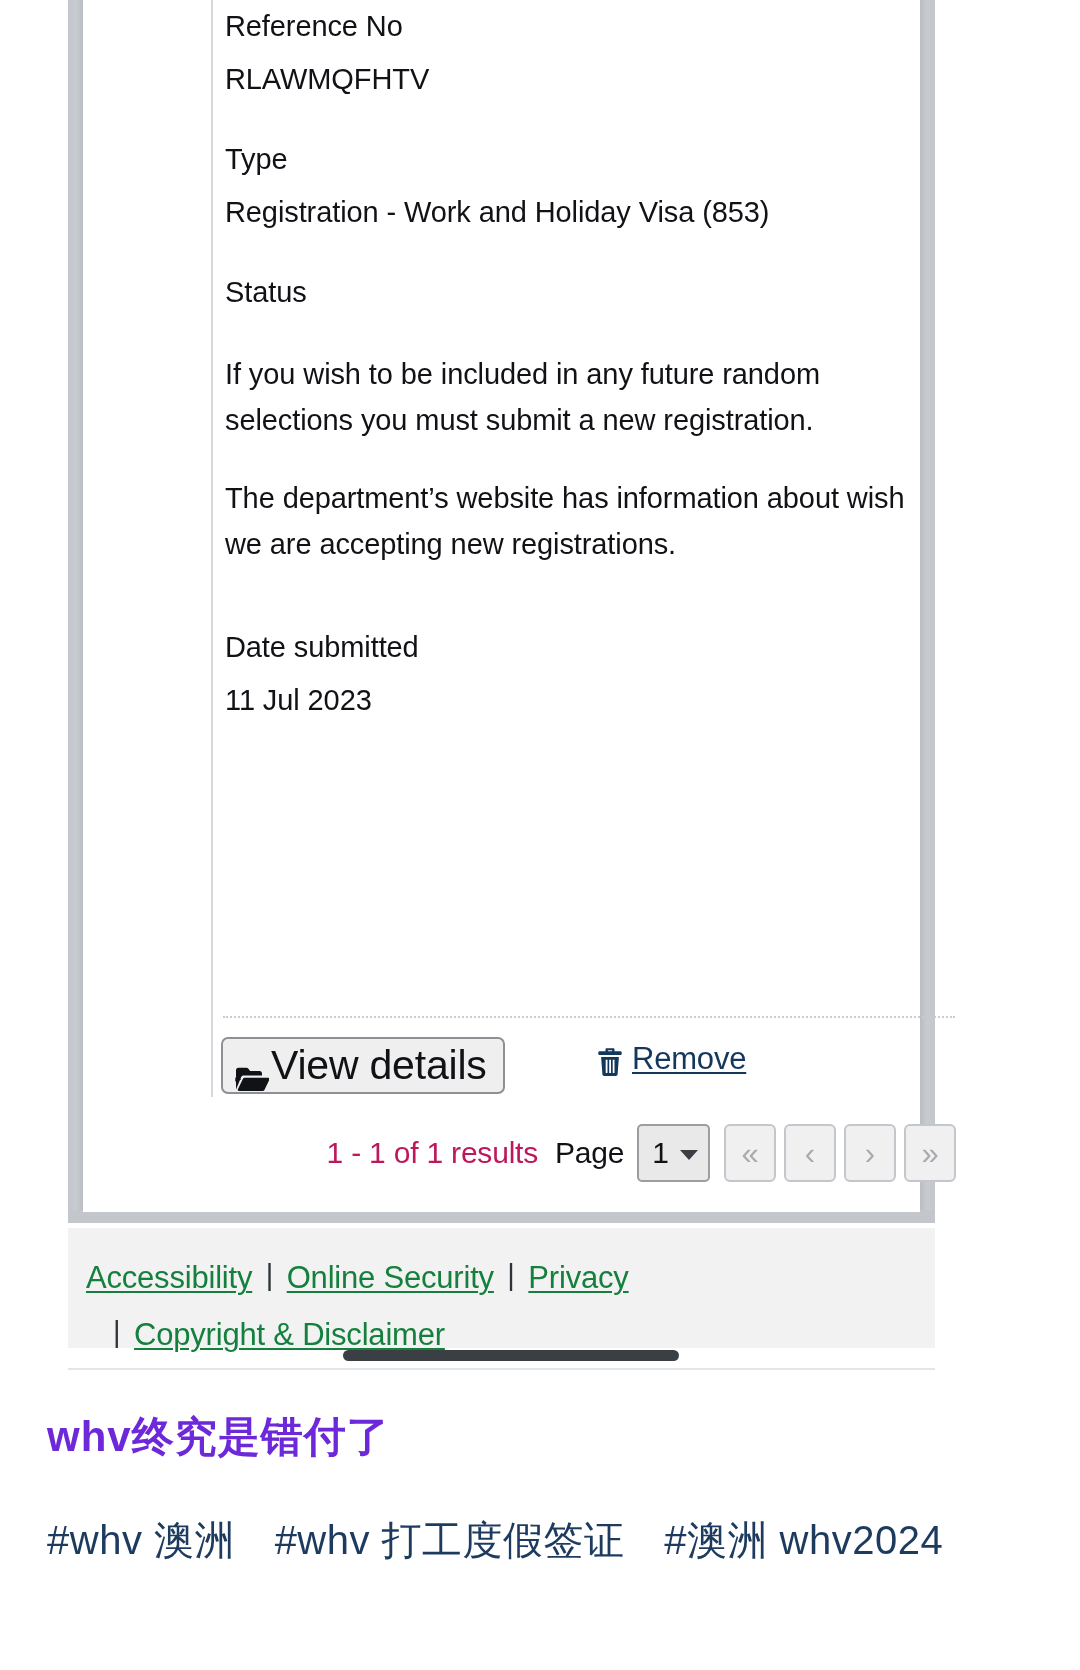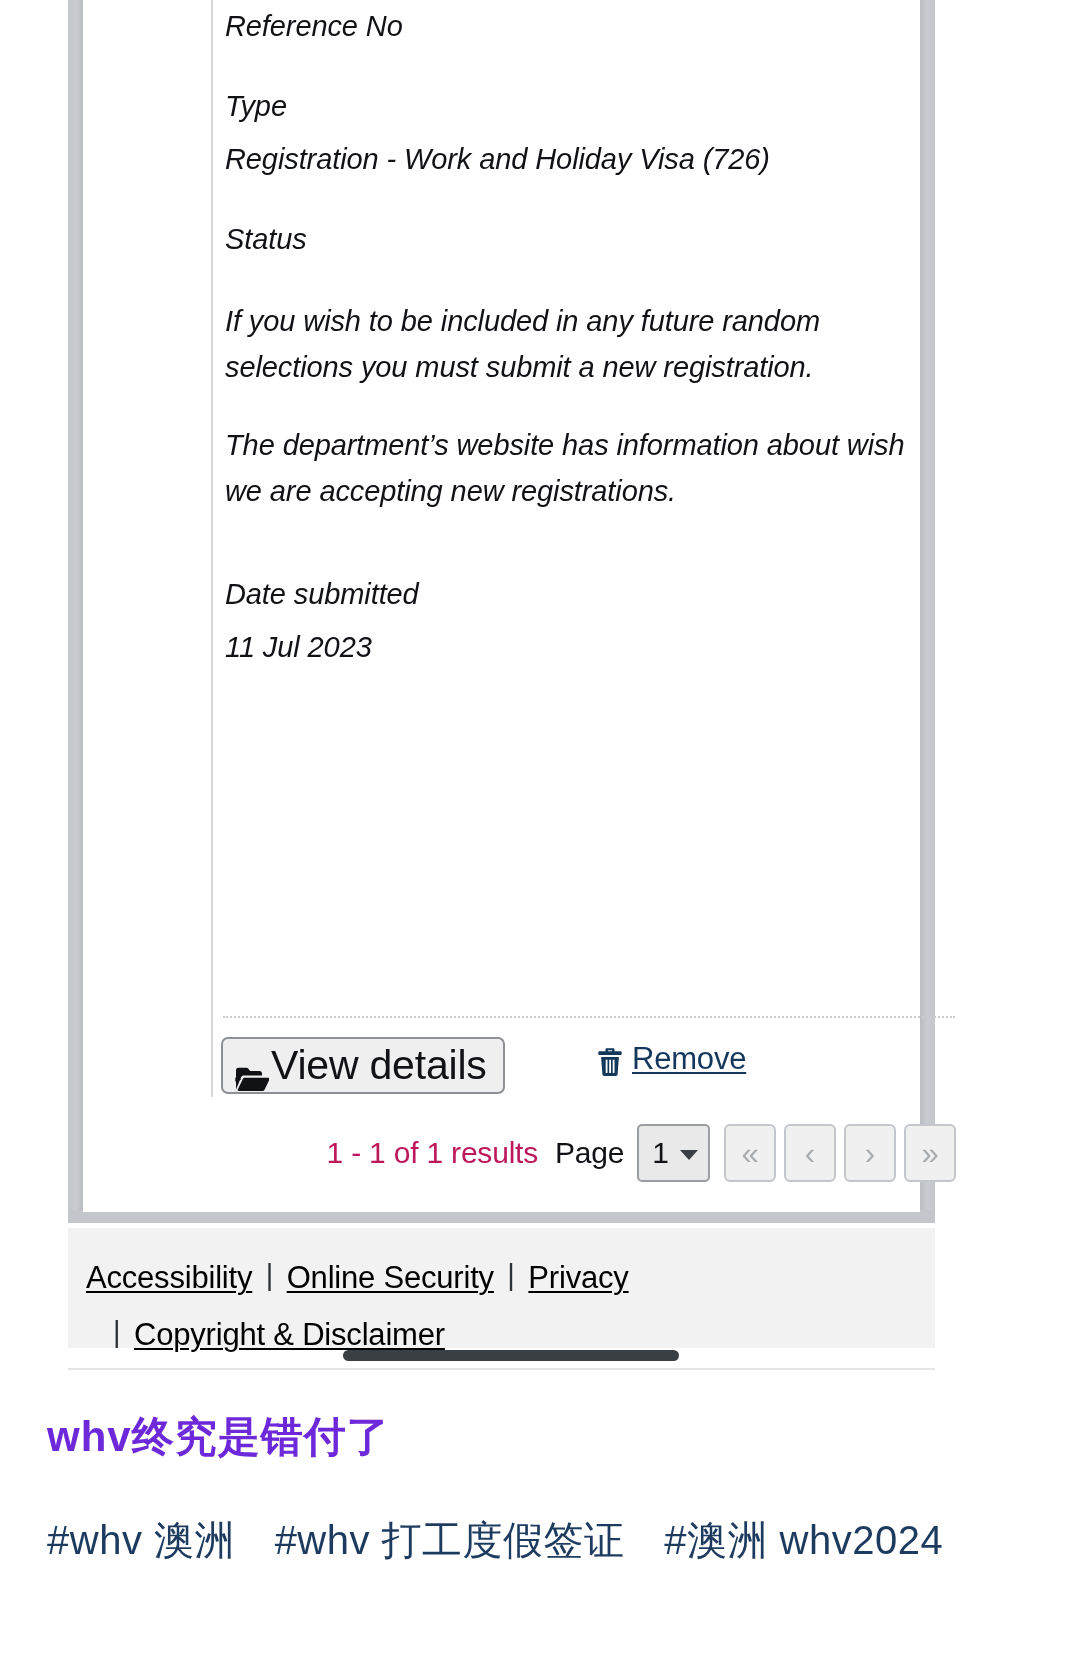--- a/index.html
+++ b/index.html
@@ -36,21 +36,20 @@
     position:absolute;left:83px;top:0;width:837px;height:1212px;
     background:#ffffff;
   }
 
   
   .content{
     position:absolute;left:128px;top:0;width:745px;height:1097px;
     border-left:2px solid #d6d8da;
     box-sizing:border-box;
     padding:0 0 0 12px;
-    font-style:italic;
   }
 
   .fld{
     font-size:29px;line-height:53px;color:#111216;
     letter-spacing:-0.1px;
     white-space:nowrap;
   }
   .val{
     font-size:29px;line-height:53px;color:#111216;
     letter-spacing:-0.1px;
@@ -142,21 +141,21 @@
   }
 
   
   .footer{
     position:absolute;left:68px;top:1228px;width:867px;height:120px;
     background:#f2f2f2;
     box-sizing:border-box;
     padding:24px 0 0 18px;
   }
   .footer a{
-    color:#000000;font-size:31px;
+    color:#15803d;font-size:31px;
     text-decoration:underline;text-underline-offset:3px;
     text-decoration-thickness:2px;
     letter-spacing:-0.2px;
     cursor:pointer;
   }
   .footer .sep{
     color:#2d3338;font-size:29px;padding:0 9px;
     position:relative;top:-3px;
   }
   .f-line1{line-height:52px;white-space:nowrap;}
@@ -193,25 +192,26 @@
 
   <div class="rail left"></div>
   <div class="rail right"></div>
   <div class="rail-bottom"></div>
 
   <div class="card">
 
     <div class="content">
 
       <div class="fld">Reference No</div>
+      <div class="val">RLAWMQFHTV</div>
 
       <div class="gap"></div>
 
       <div class="fld">Type</div>
-      <div class="val">Registration - Work and Holiday Visa (726)</div>
+      <div class="val">Registration - Work and Holiday Visa (853)</div>
 
       <div class="gap"></div>
 
       <div class="fld">Status</div>
       <div class="p-sp"></div>
       <div class="para">If you wish to be included in any future random selections you must submit a new registration.</div>
       <div class="p-sp"></div>
       <div class="para">The department’s website has information about wish we are accepting new registrations.</div>
 
       <div class="gap"></div>

